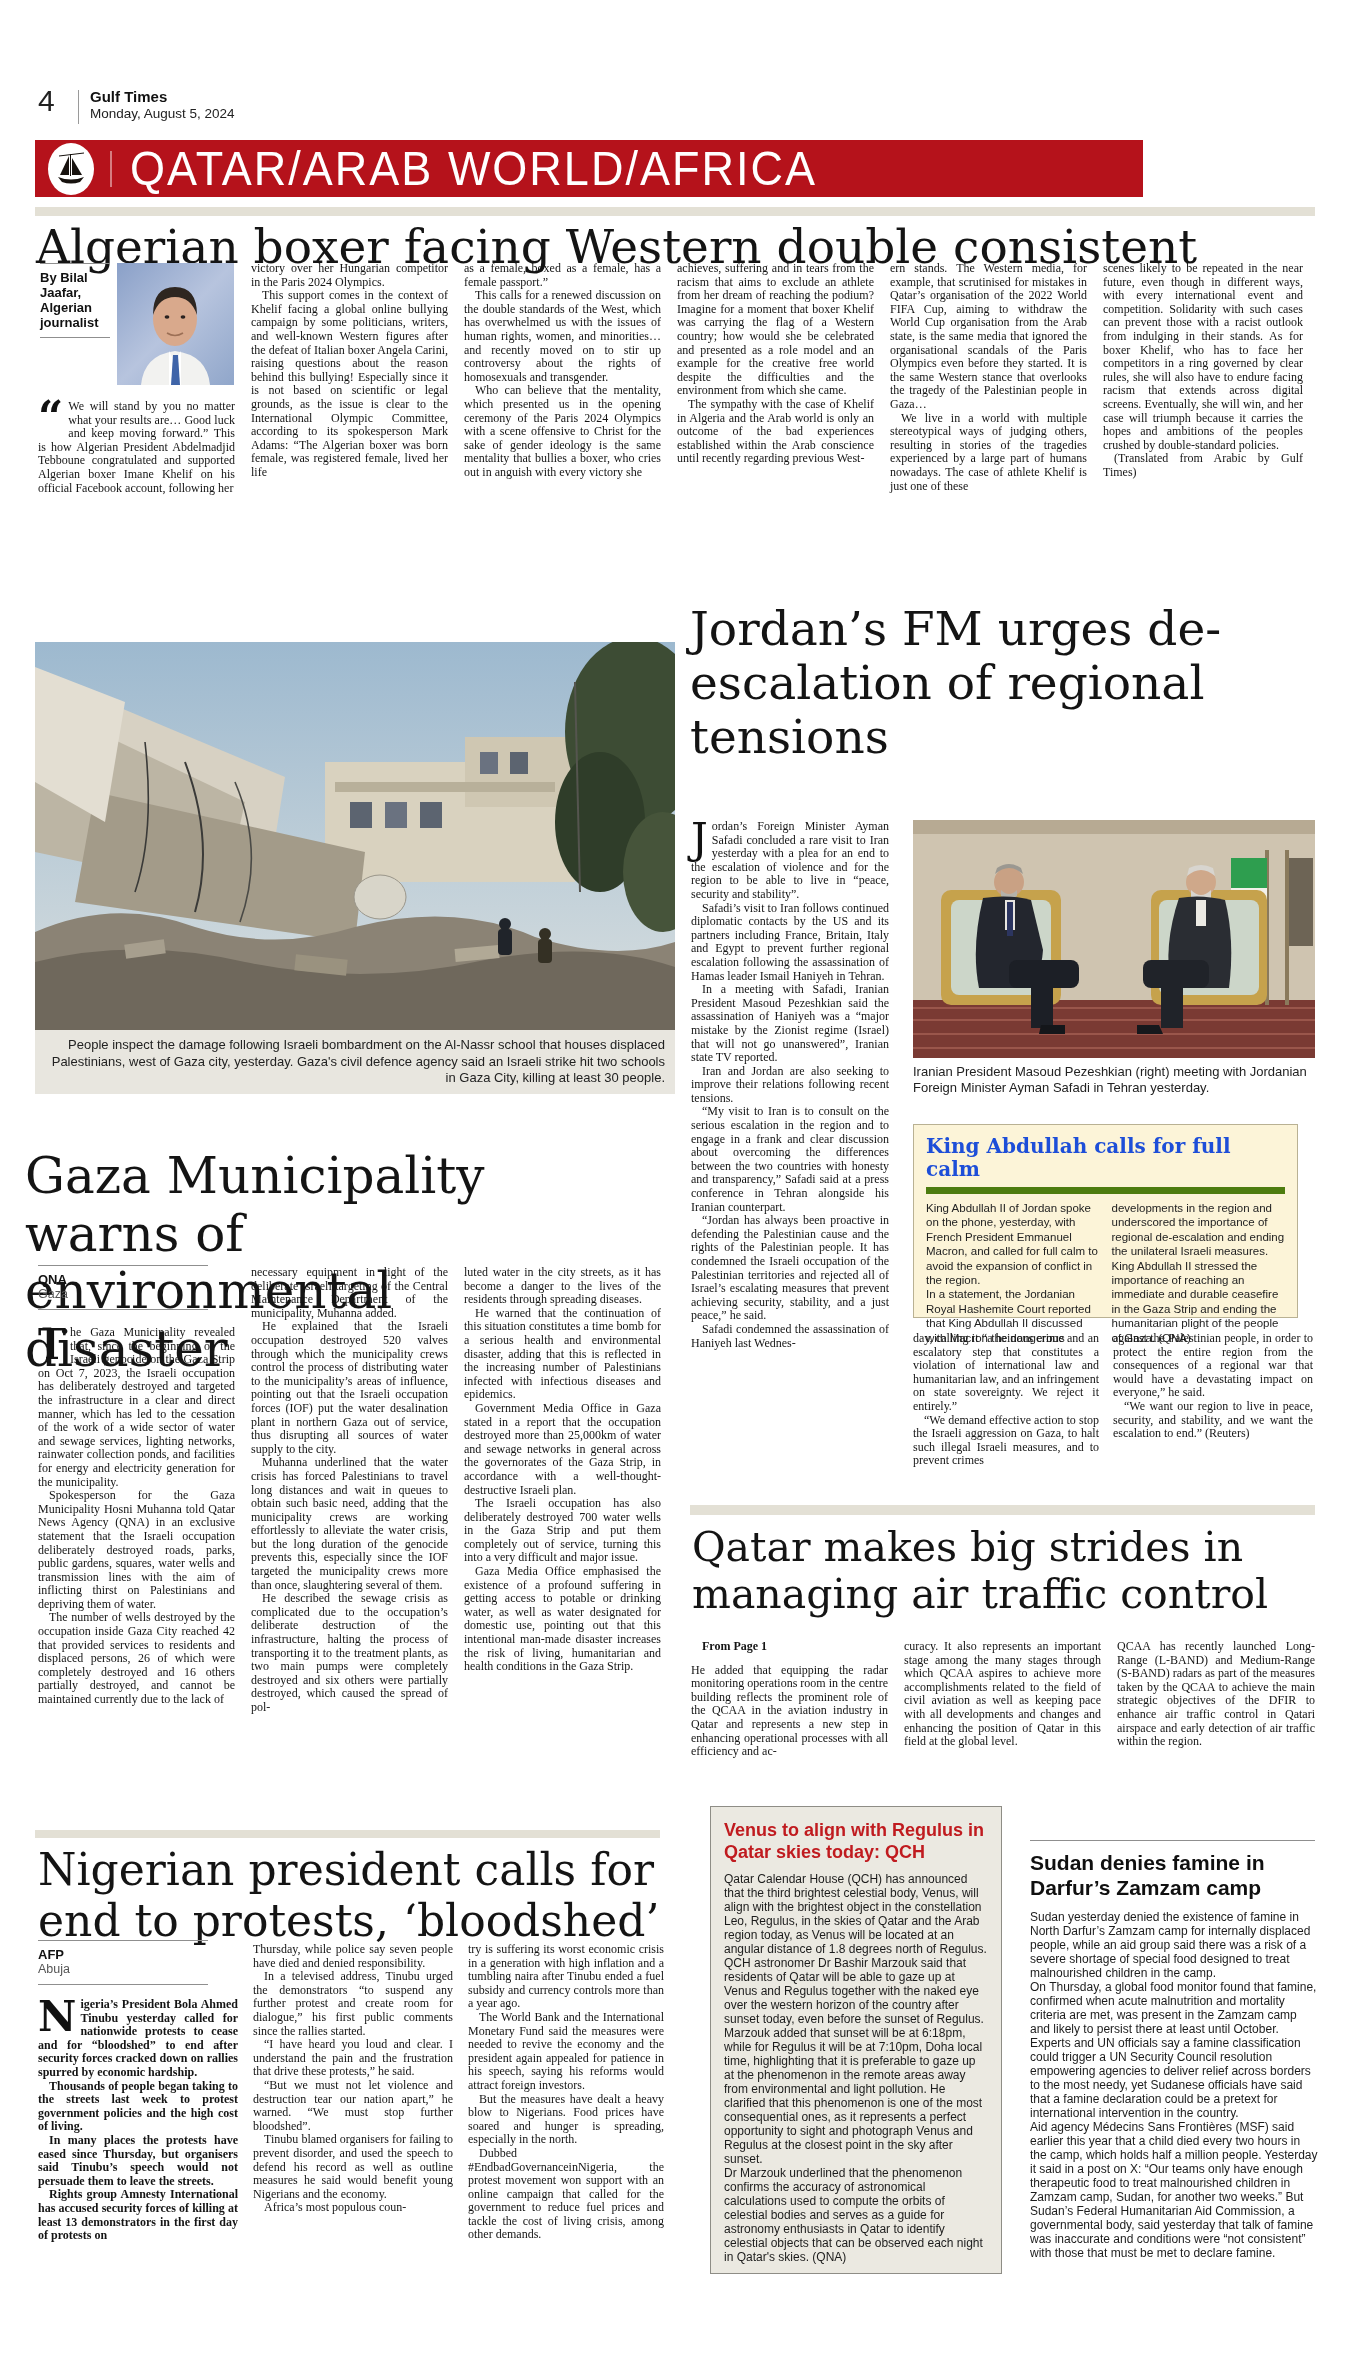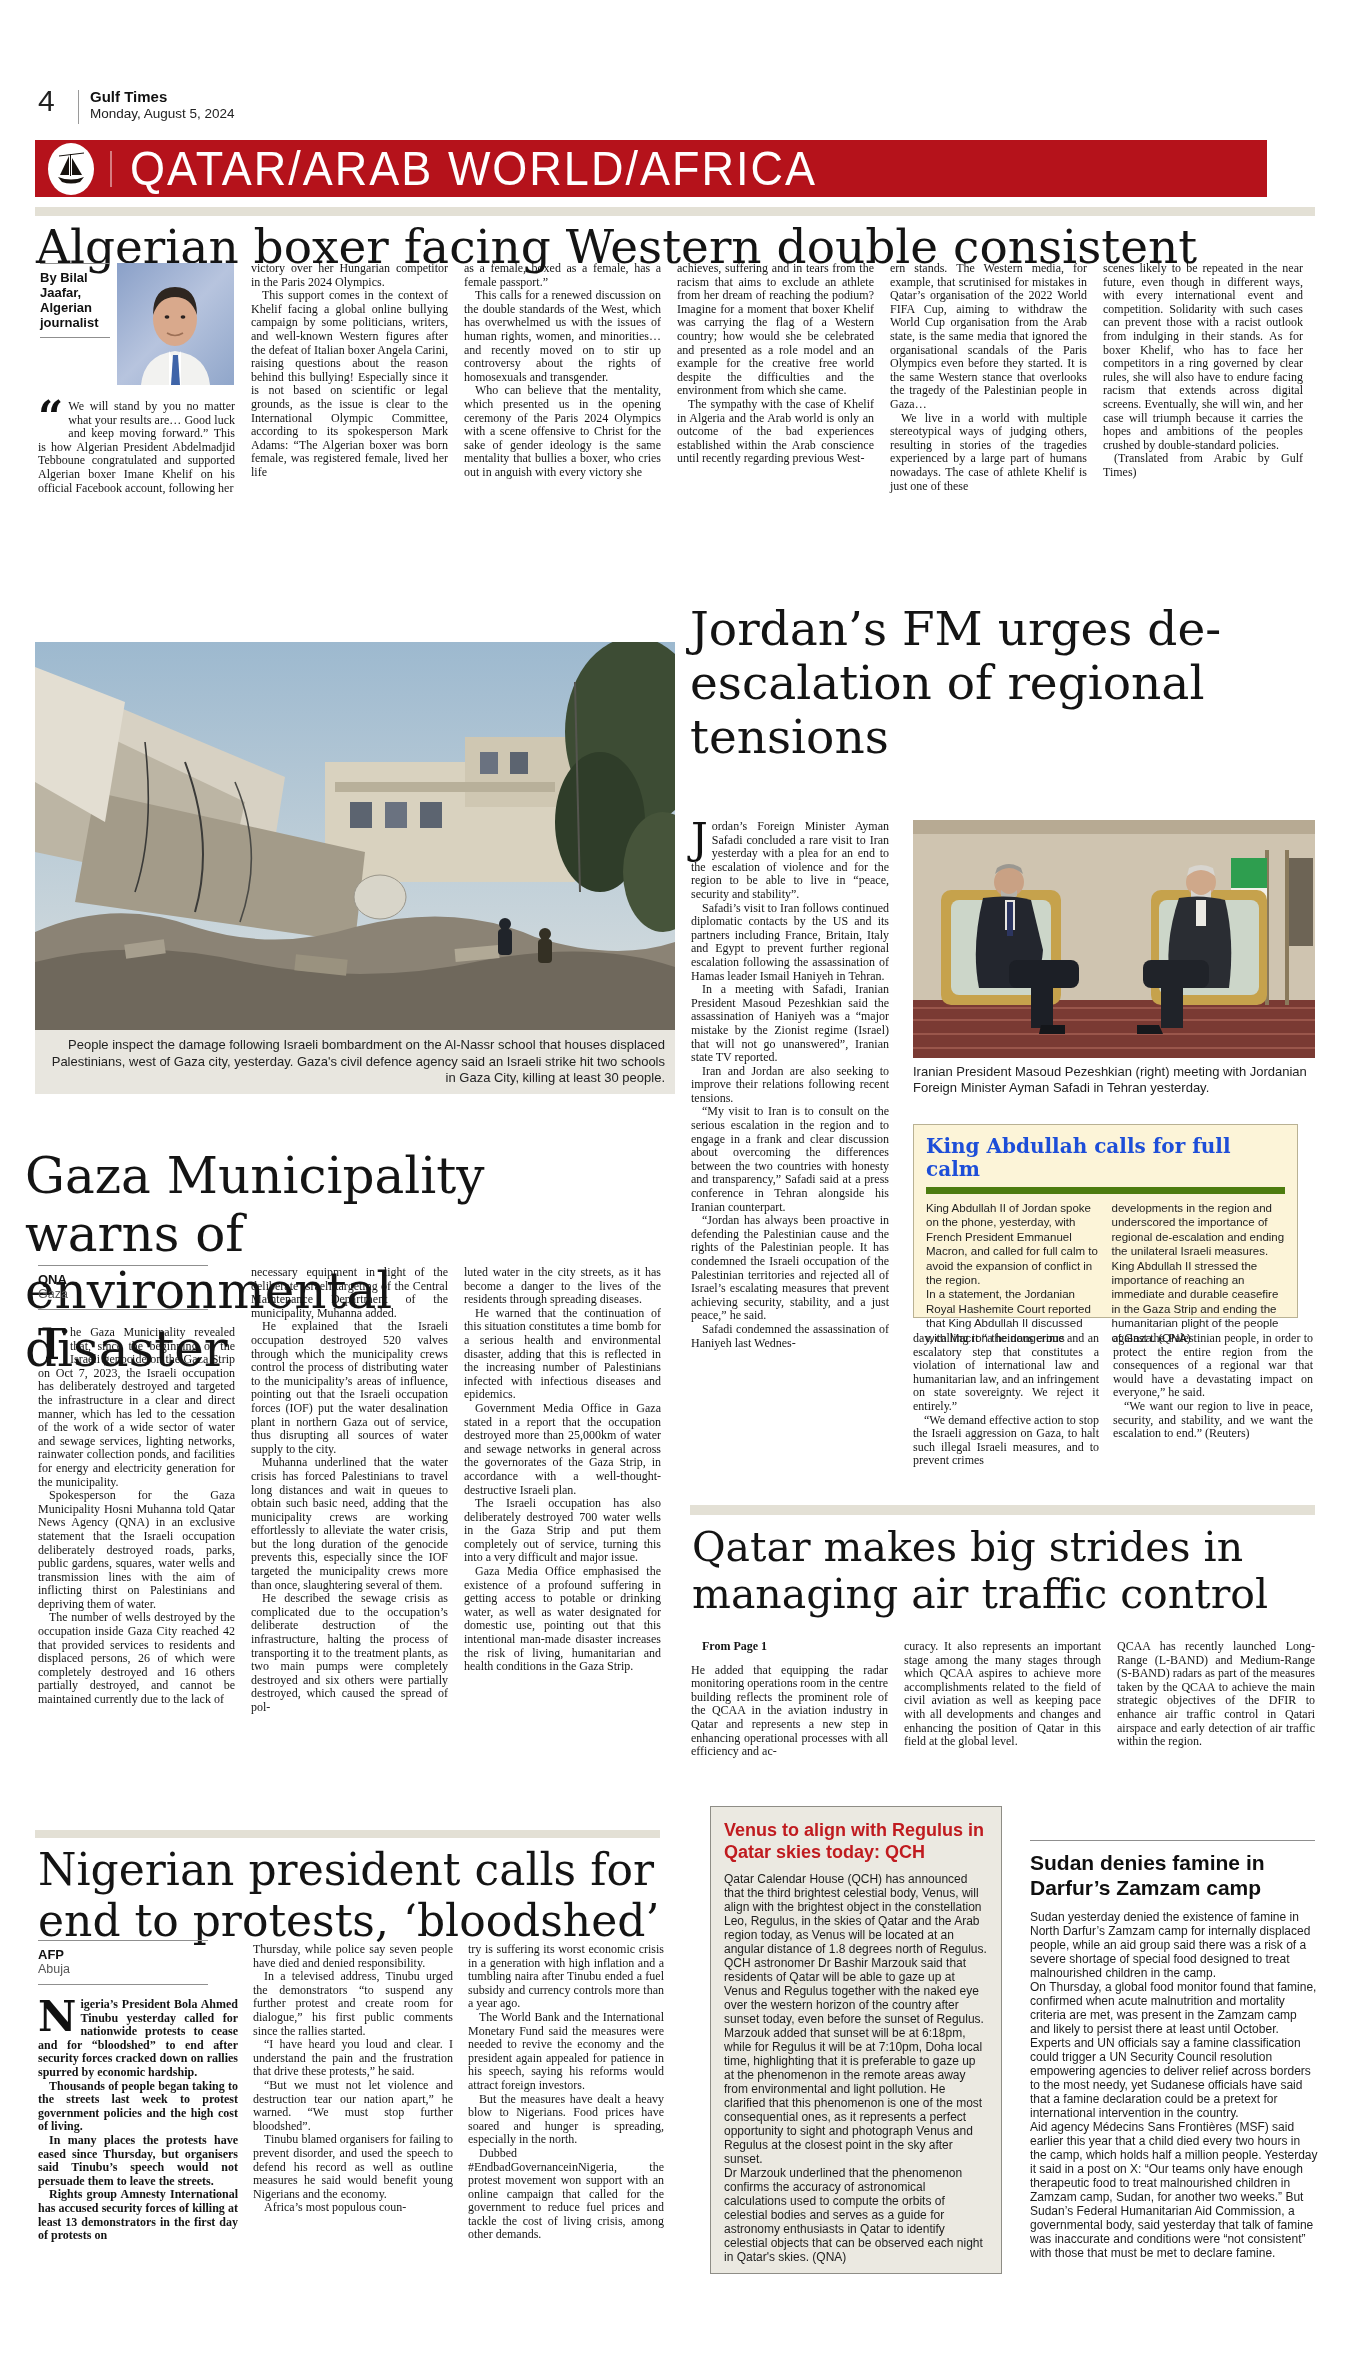--- a/index.html
+++ b/index.html
@@ -55,21 +55,21 @@
 </head>
 <body>
 
 <div class="page">
 
   <div class="abs pagenum" style="left:38px;top:84px;">4</div>
   <div class="abs hdiv" style="left:78px;top:90px;height:34px;"></div>
   <div class="abs mast" style="left:90px;top:88px;">Gulf Times</div>
   <div class="abs mastdate" style="left:90px;top:106px;">Monday, August 5, 2024</div>
 
-  <div class="abs banner" style="left:35px;top:140px;width:1232px;height:57px;">
+  <div class="abs banner" style="left:35px;top:140px;width:1108px;height:57px;">
     <div class="oval">
       <svg width="34" height="38" viewBox="0 0 34 38">
         <path d="M4 27 Q17 32 30 27 L26 32 Q17 35 8 32 Z" fill="#17120e"></path>
         <path d="M16 4 L16 26 L17 26 L17 4 Z" fill="#17120e"></path>
         <path d="M15 6 L6 25 L15 25 Z" fill="#17120e"></path>
         <path d="M18 8 L28 25 L18 25 Z" fill="#17120e"></path>
         <path d="M5 6 L30 3" stroke="#17120e" stroke-width="1" fill="none"></path>
       </svg>
     </div>
     <div class="vsep"></div>

